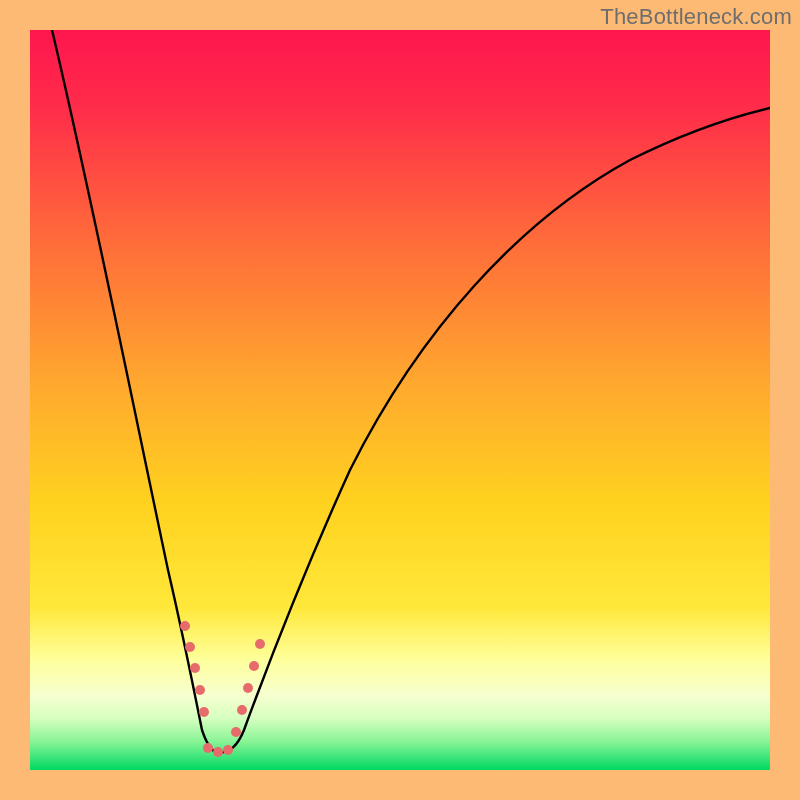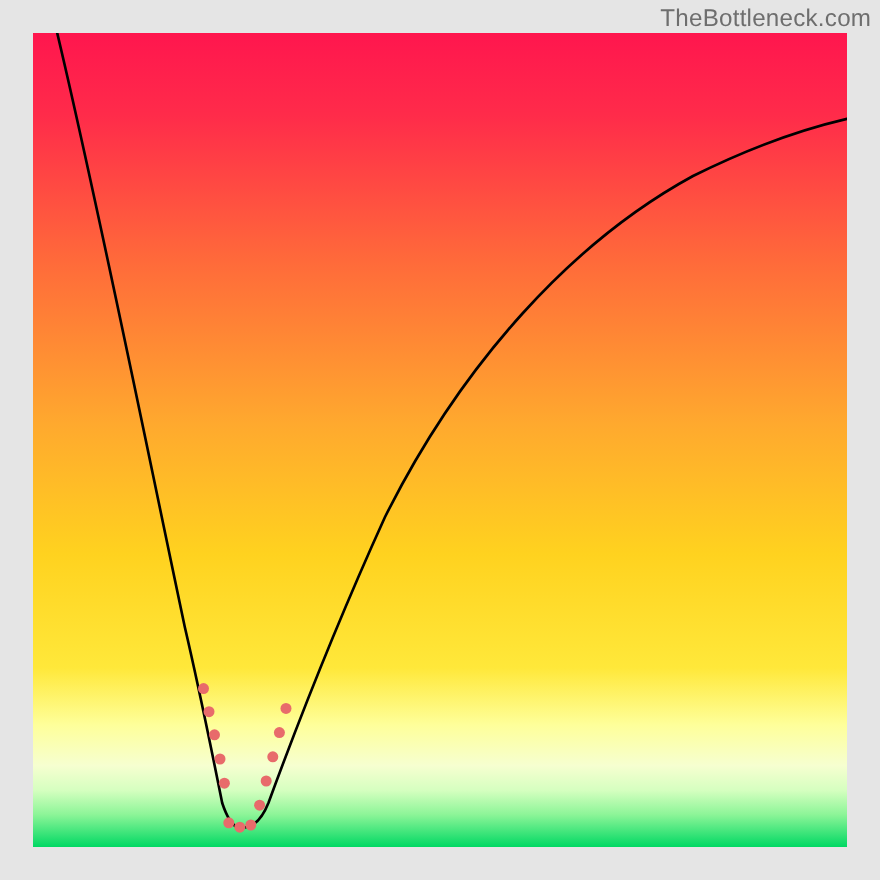--- a/index.html
+++ b/index.html
@@ -10,21 +10,21 @@
     background: #000;
     overflow: hidden;
     font-family: Arial, Helvetica, sans-serif;
   }
   .frame {
     position: absolute;
     top: 0;
     left: 0;
     width: 800px;
     height: 800px;
-    background: #e5e5e5;
+    background: #fdba74;
   }
   .plot-area {
     position: absolute;
     top: 30px;
     left: 30px;
     width: 740px;
     height: 740px;
     overflow: hidden;
   }
   .gradient {

